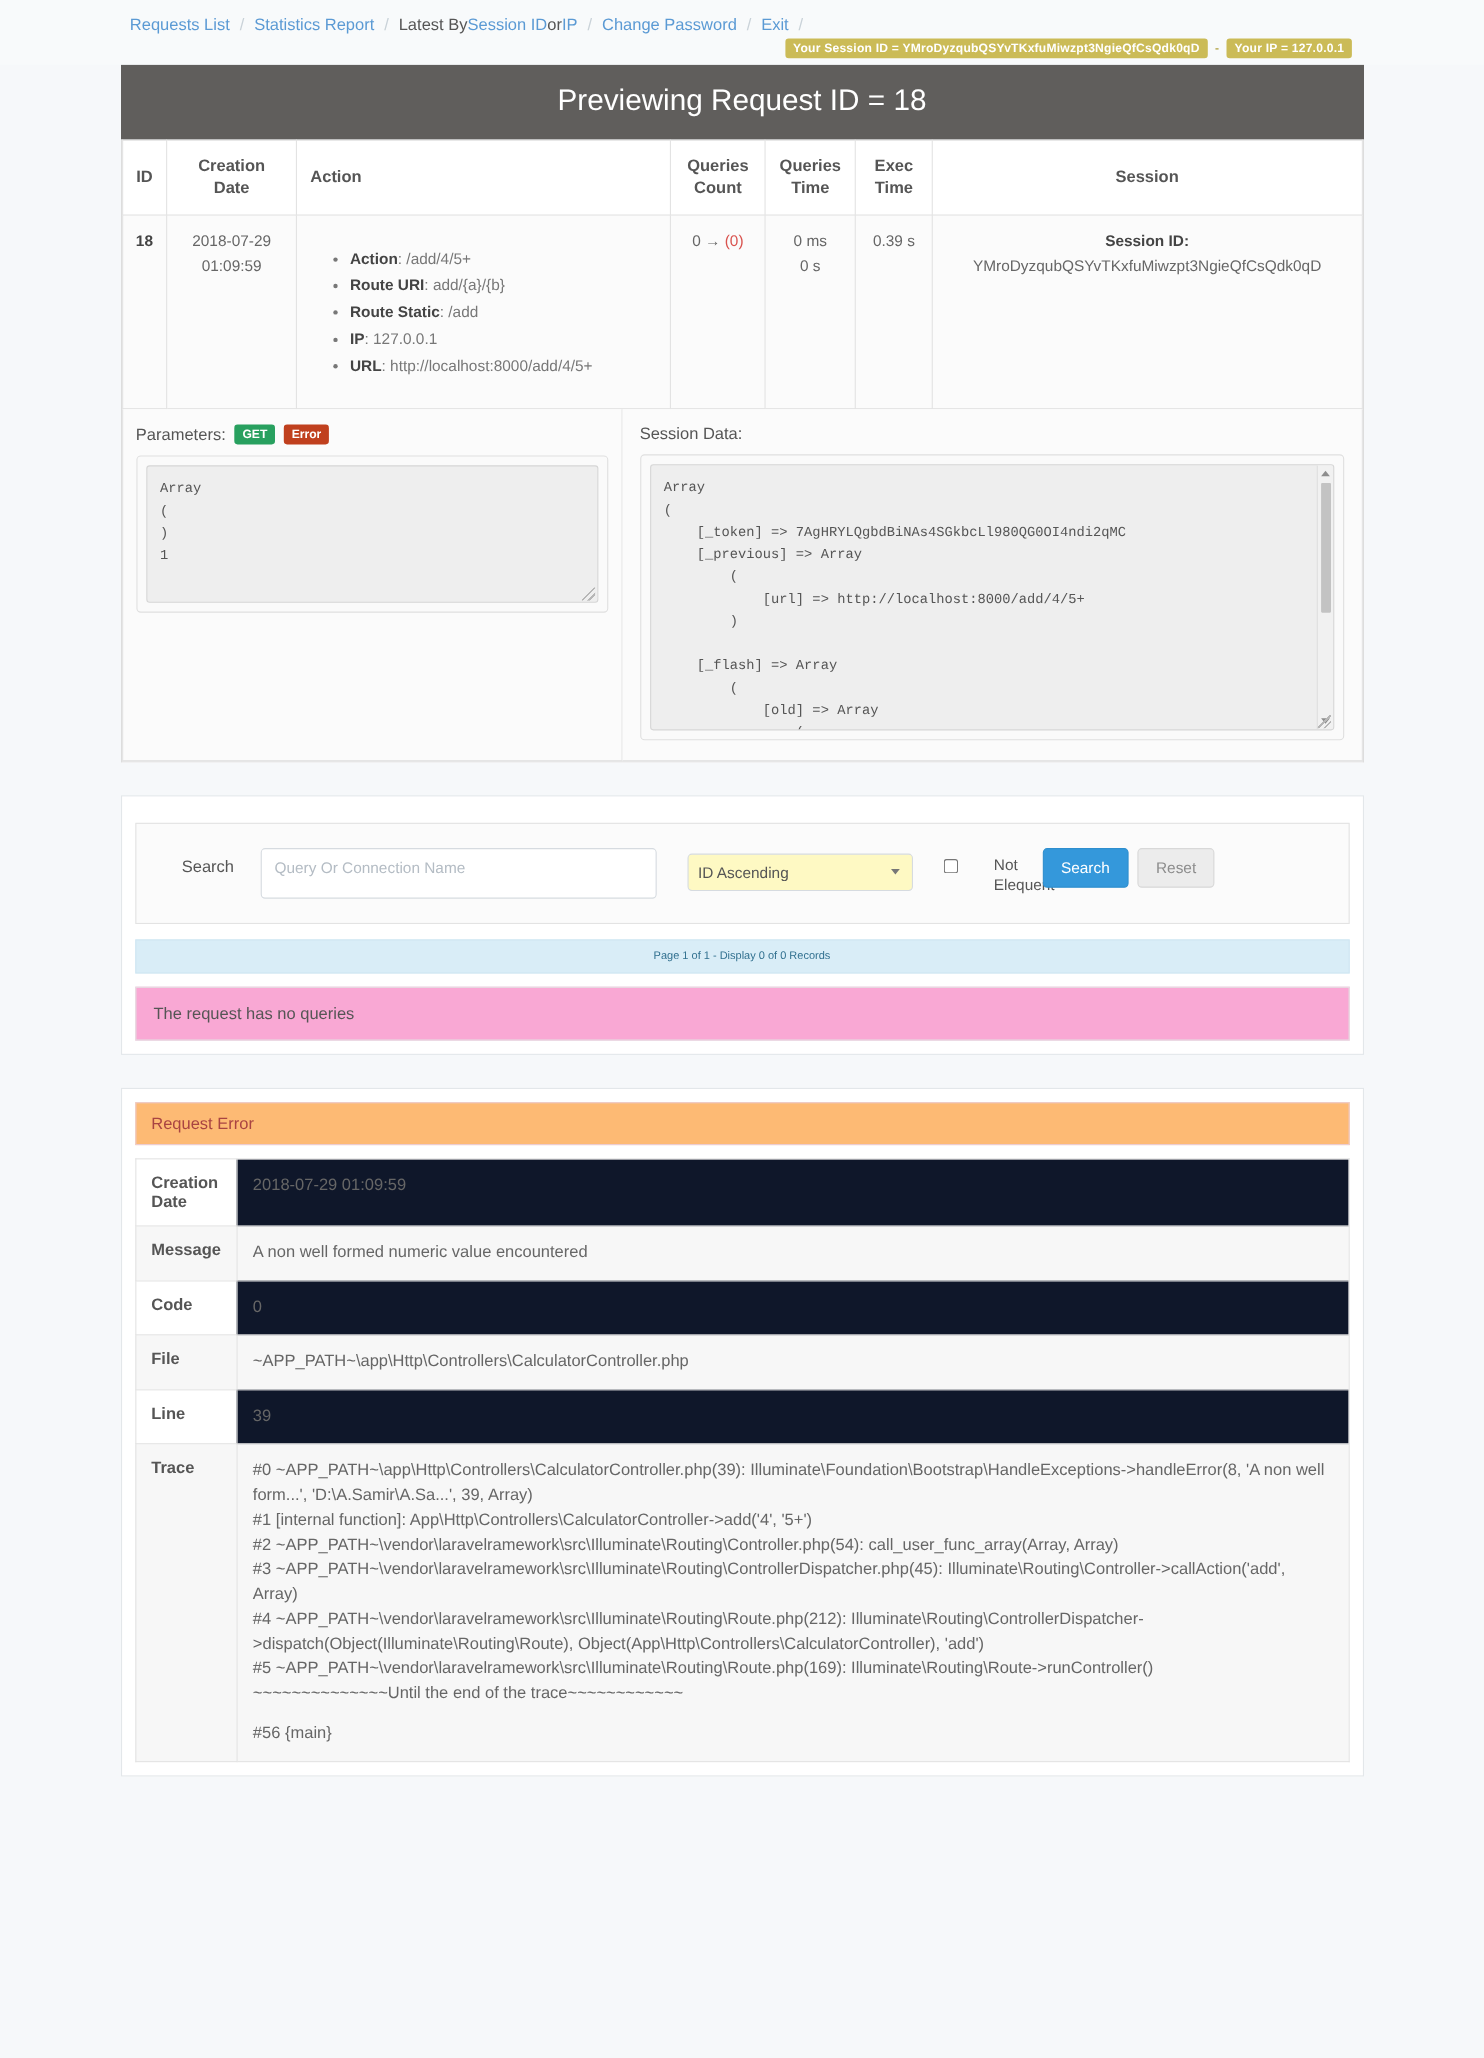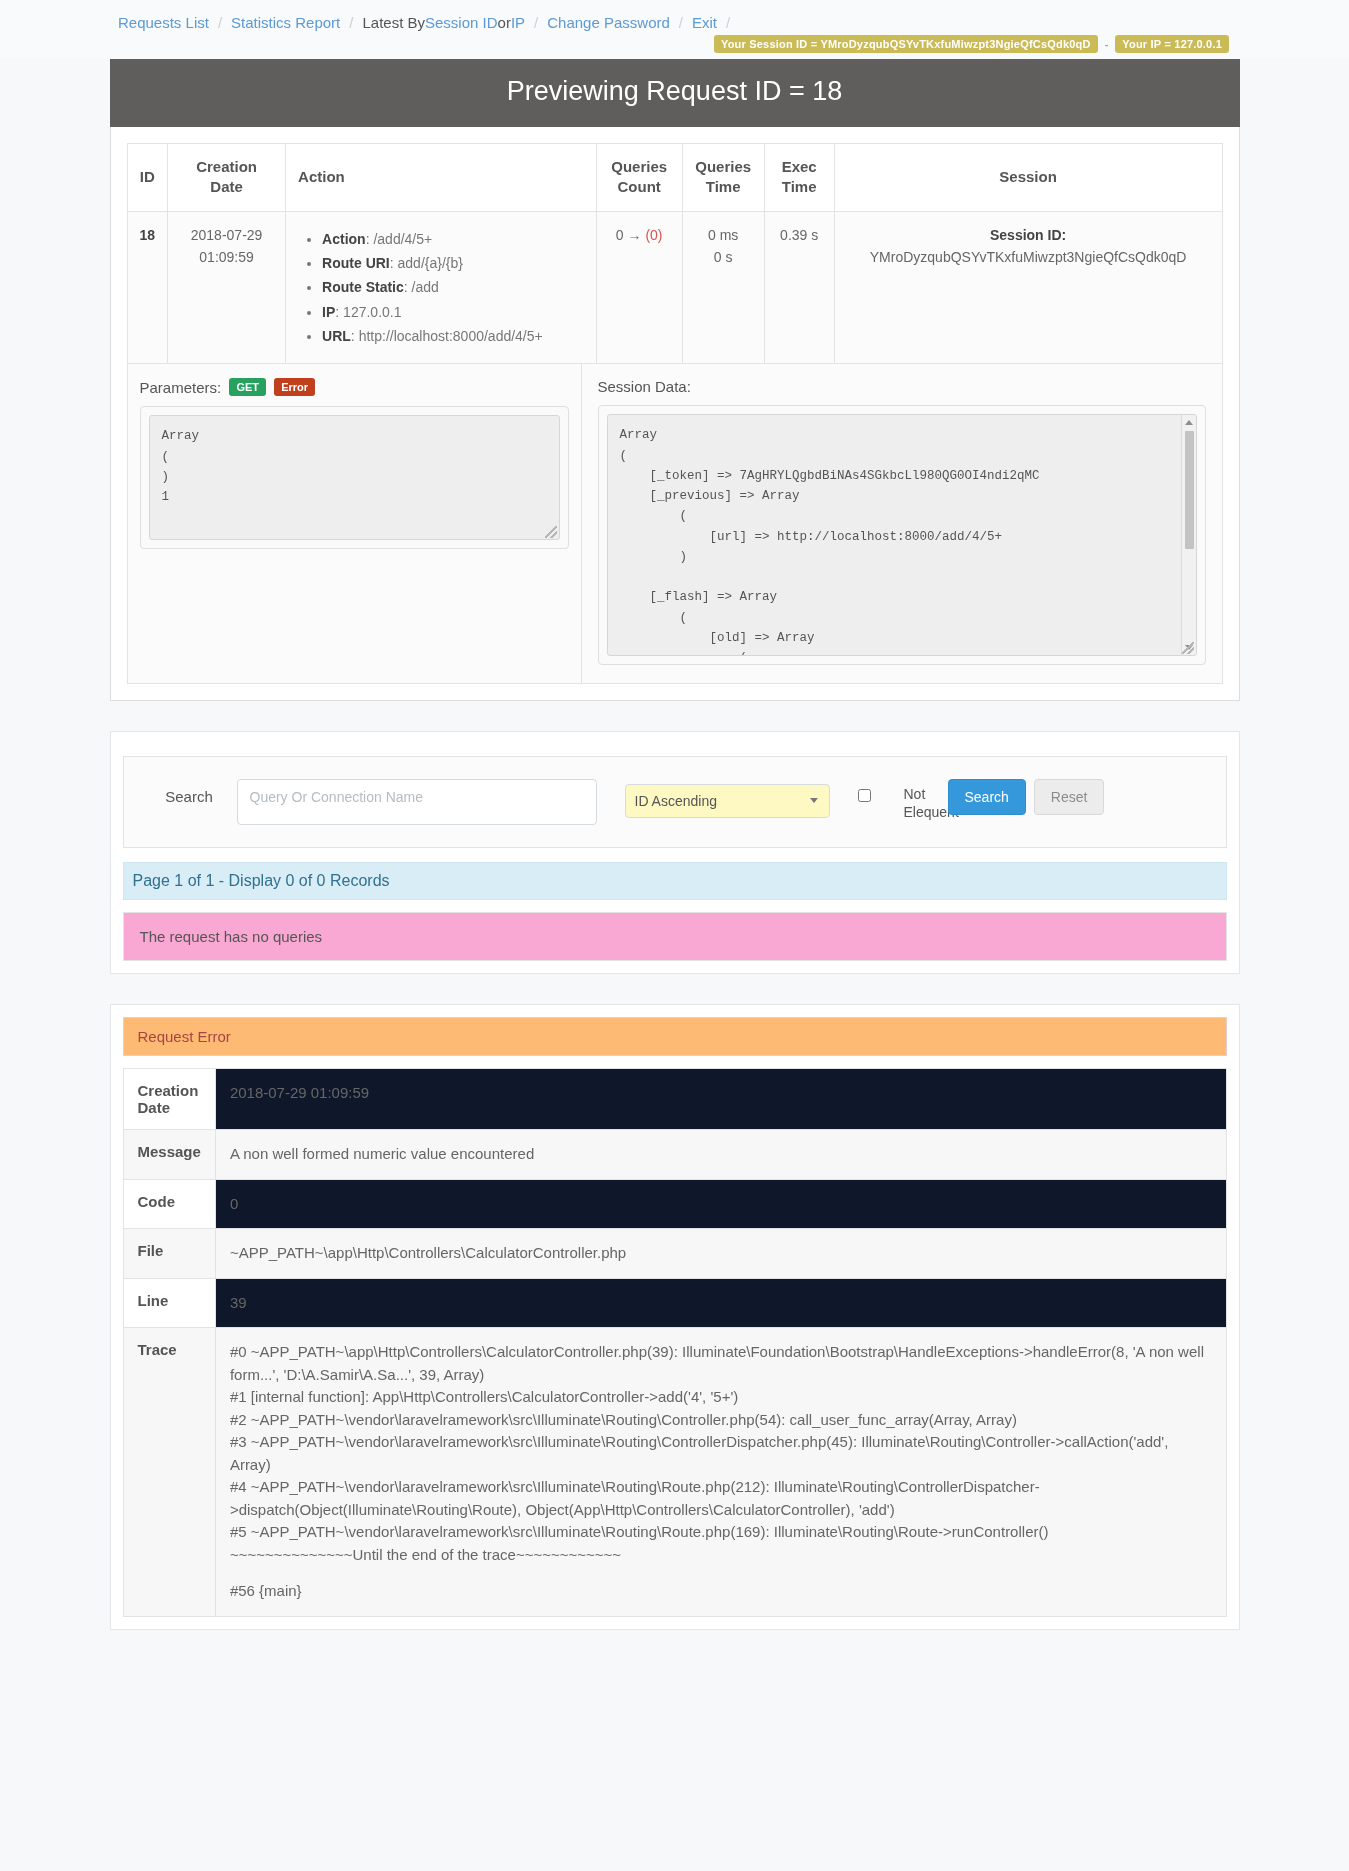--- a/index.html
+++ b/index.html
@@ -39,41 +39,41 @@
 
   
   .wrap { width:1130px; margin:0 auto; }
 
   .page-head {
     background:#605e5c; color:#fff;
     text-align:center; font-size:27px; font-weight:400;
     padding:17px 10px 20px 10px;
   }
 
-  .detail-box { background:#fff; border:1px solid #ddd; border-top:none; padding:16px; }
+  .detail-box { background:#fff; border:1px solid #ddd; border-top:none; padding:0; }
 
   table.req { width:100%; border-collapse:collapse; }
   table.req th {
     border:1px solid #e3e3e3; font-weight:bold; color:#555;
     padding:13px 12px; vertical-align:middle; text-align:center;
     font-size:15px; line-height:1.35; background:#fff;
   }
   table.req td {
     border:1px solid #e3e3e3; padding:12px 12px; vertical-align:top;
     background:#fbfbfb; font-size:14px; line-height:1.6;
   }
   td.c-id { text-align:center; font-weight:bold; width:32px; color:#444; }
   td.c-date { text-align:center; width:118px; color:#666; }
   td.c-action { width:auto; }
   td.c-qc { text-align:center; width:86px; color:#666; }
   td.c-qt { text-align:center; width:82px; color:#666; }
   td.c-et { text-align:center; width:70px; color:#666; }
   td.c-sess { text-align:center; color:#666; }
   .red { color:#d9534f; }
-  ul.actions { margin:4px; padding-left:20px; list-style:disc; }
+  ul.actions { margin:16px; padding-left:20px; list-style:disc; }
   ul.actions li { margin:0 0 2px 0; color:#777; }
   ul.actions b { color:#444; }
   .sess-strong { font-weight:bold; color:#444; display:block; }
 
   .lower { display:flex; }
   .lower-left { width:455px; border:1px solid #e3e3e3; border-top:none; padding:14px 12px 18px 12px; background:#fbfbfb; }
   .lower-right { flex:1; border:1px solid #e3e3e3; border-top:none; border-left:none; padding:14px 16px 18px 16px; background:#fbfbfb; }
   .ptitle { font-size:15px; color:#555; margin-bottom:10px; }
   .tag { display:inline-block; color:#fff; font-size:11px; font-weight:bold;
          padding:3px 7px; border-radius:3px; margin-left:4px; vertical-align:2px; }
@@ -140,21 +140,21 @@
   .chklabel { font-size:14px; color:#555; line-height:1.25; }
   .btn {
     border-radius:4px; font-size:14px; padding:9px 16px; cursor:pointer;
     font-family:"Liberation Sans", sans-serif; border:1px solid transparent;
   }
   .btn-primary { background:#3498db; border-color:#2e8ece; color:#fff; margin-left:6px; }
   .btn-default { background:#ececec; border-color:#d8d8d8; color:#8c8c8c; margin-left:8px; }
 
   .pagestrip {
     margin-top:14px; background:#d9edf7; border:1px solid #cfe6f2; color:#31708f;
-    padding:9px; font-size:16px;
+    text-align:center; padding:9px; font-size:10px;
   }
   .noqueries {
     margin-top:12px; border:1px solid #e3e3e3; background:#f9a8d4;
     padding:15px 16px; font-size:15px; color:#555;
   }
 
   
   table.errtab { width:100%; border-collapse:collapse; margin-top:12px; }
   table.errtab th {
     width:76px; text-align:left; font-weight:bold; color:#555; font-size:15px;

